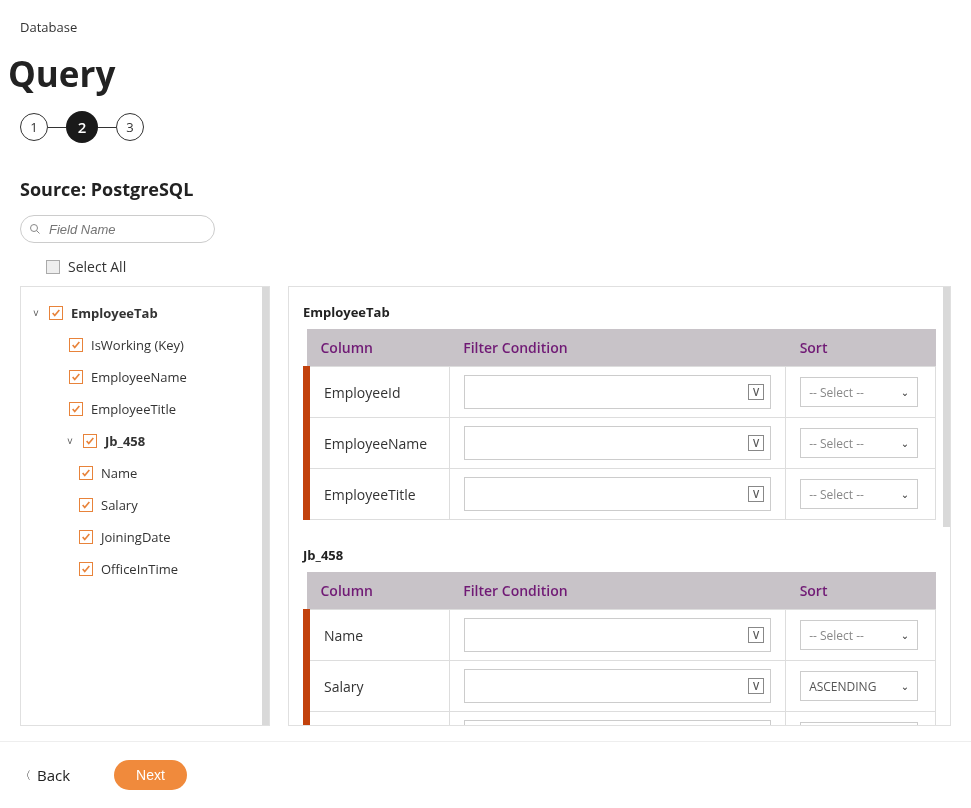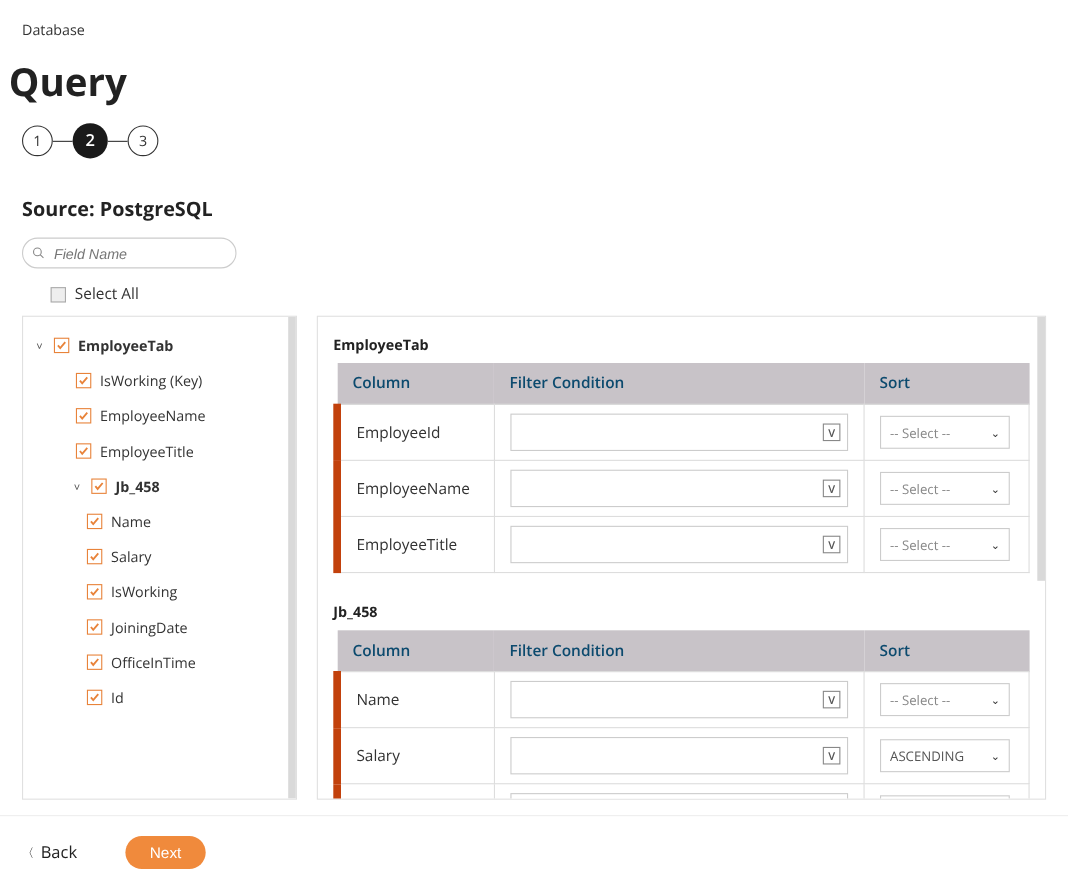--- a/index.html
+++ b/index.html
@@ -173,21 +173,21 @@
     width: 100%;
     border-collapse: collapse;
     margin-bottom: 26px;
     font-size: 14px;
   }
   table.grid thead th {
     background: #c8c3c8;
     text-align: left;
     padding: 9px 14px;
     font-weight: 600;
-    color: #0c4a6e;
+    color: #701a75;
     font-size: 14px;
   }
   table.grid tbody td {
     border: 1px solid #ddd;
     padding: 8px 14px;
     vertical-align: middle;
   }
   table.grid tbody td:first-child {
     border-left: 7px solid #c2410c;
     width: 140px;
@@ -367,45 +367,29 @@
             </svg>
           </span>
         <span class="tree-label">Salary</span>
       </li>
       <li class="indent-2">
         <span class="cb-check">
             <svg width="10" height="10" viewBox="0 0 24 24" fill="none" stroke="#e8833a" stroke-width="4">
               <polyline points="4 12 9 18 20 5"></polyline>
             </svg>
           </span>
-        <span class="tree-label">IsWorking</span>
+        <span class="tree-label">JoiningDate</span>
       </li>
       <li class="indent-2">
         <span class="cb-check">
             <svg width="10" height="10" viewBox="0 0 24 24" fill="none" stroke="#e8833a" stroke-width="4">
               <polyline points="4 12 9 18 20 5"></polyline>
             </svg>
           </span>
-        <span class="tree-label">JoiningDate</span>
-      </li>
-      <li class="indent-2">
-        <span class="cb-check">
-            <svg width="10" height="10" viewBox="0 0 24 24" fill="none" stroke="#e8833a" stroke-width="4">
-              <polyline points="4 12 9 18 20 5"></polyline>
-            </svg>
-          </span>
         <span class="tree-label">OfficeInTime</span>
-      </li>
-      <li class="indent-2">
-        <span class="cb-check">
-            <svg width="10" height="10" viewBox="0 0 24 24" fill="none" stroke="#e8833a" stroke-width="4">
-              <polyline points="4 12 9 18 20 5"></polyline>
-            </svg>
-          </span>
-        <span class="tree-label">Id</span>
       </li>
     </ul>
     <div class="tree-scroll"></div>
   </div>
 
   <div class="right-panel">
     <div class="table-title">EmployeeTab</div>
     <table class="grid">
       <thead>
         <tr>

